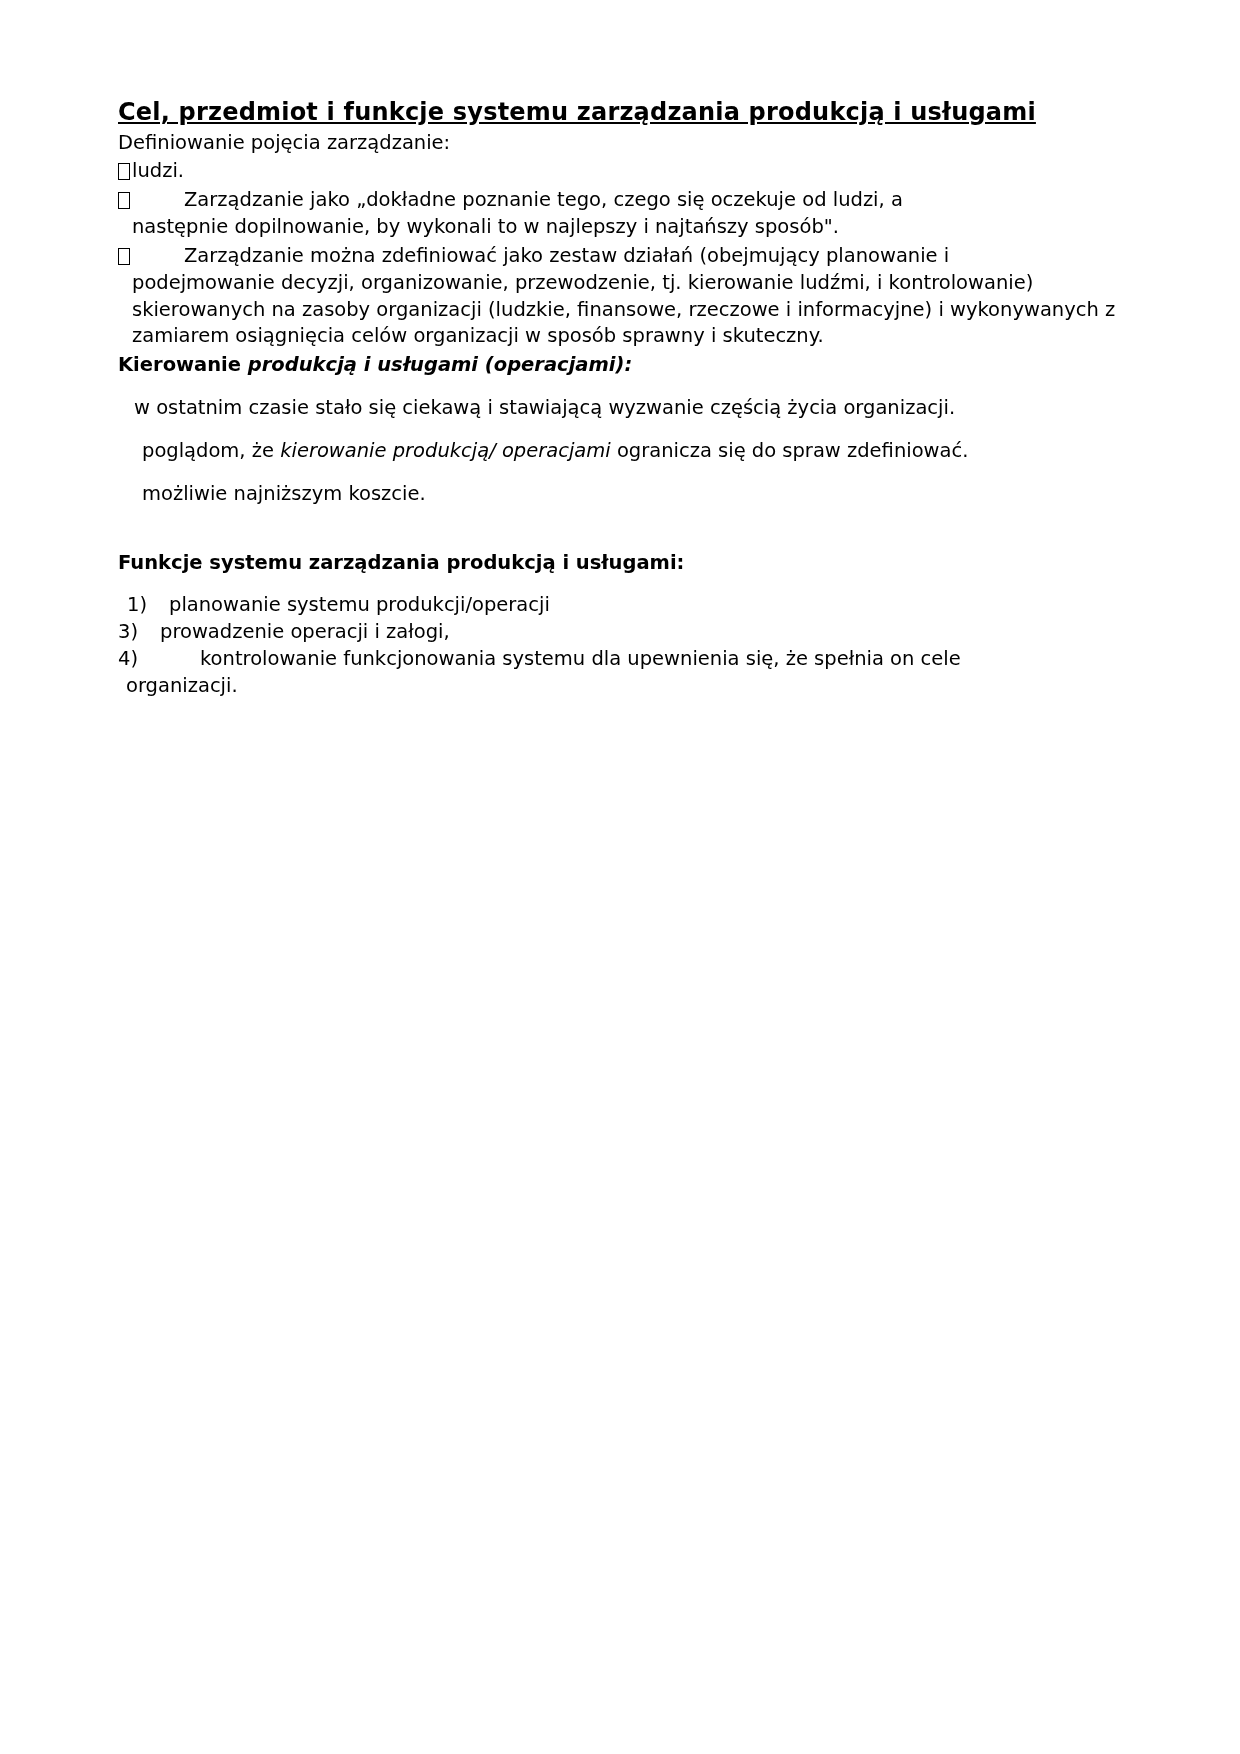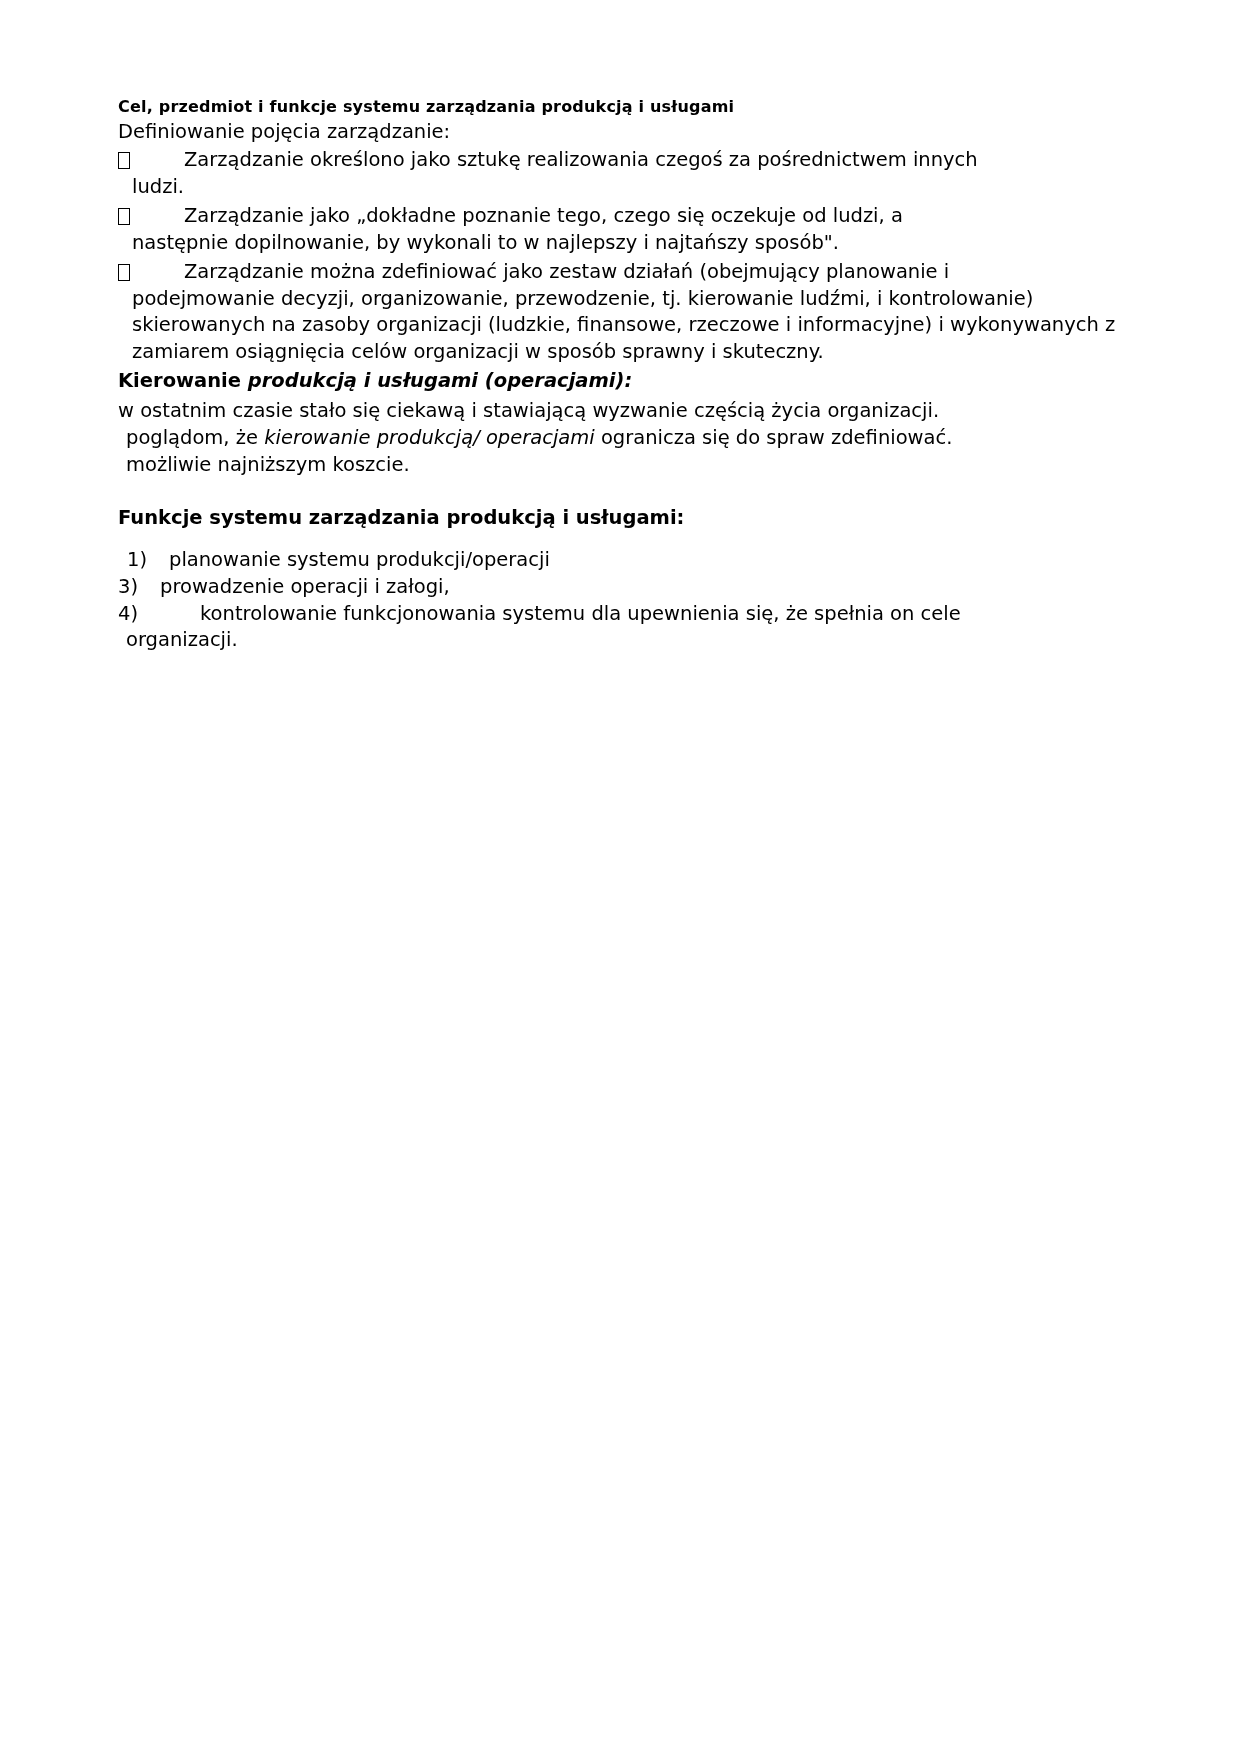--- a/index.html
+++ b/index.html
@@ -21,23 +21,24 @@
     box-sizing: border-box;
     padding: 96px 118px 0 118px;
   }
   .doc {
     width: 1004px;
     font-size: 19.5px;
     line-height: 1.38;
   }
   .title {
     font-weight: bold;
-    font-size: 16px;
+    font-size: 24px;
     letter-spacing: 0.2px;
     margin: 0 0 1px 0;
+    text-decoration: underline;
   }
   .plain {
     margin: 0 0 1px 0;
   }
   .bullet-item {
     display: flex;
     align-items: flex-start;
     margin: 0 0 2px 0;
   }
   .bullet-mark {
@@ -65,21 +66,21 @@
     margin-left: -52px;
   }
   .sub-head {
     margin: 2px 0 3px 0;
     font-weight: bold;
   }
   .sub-head .ital {
     font-style: italic;
   }
   .para {
-    margin: 0;
+    margin: 16px;
     padding-left: 0;
   }
   .para.indent1 {
     padding-left: 8px;
   }
   .para .ital {
     font-style: italic;
   }
   .gap {
     height: 26px;
@@ -116,21 +117,20 @@
 <div class="page">
   <div class="doc">
 
     <p class="title">Cel, przedmiot i funkcje systemu zarządzania produkcją i usługami</p>
 
     <p class="plain">Definiowanie pojęcia zarządzanie:</p>
 
     <div class="bullet-item">
       <span class="bullet-mark"><span class="bullet-box"></span></span>
       <span class="bullet-text">
-        <span>Zarządzanie określono jako sztukę realizowania czegoś za pośrednictwem innych</span>
         <span class="cont">ludzi.</span>
       </span>
     </div>
 
     <div class="bullet-item">
       <span class="bullet-mark"><span class="bullet-box"></span></span>
       <span class="bullet-text">
         <span>Zarządzanie jako „dokładne poznanie tego, czego się oczekuje od ludzi, a</span>
         <span class="cont">następnie dopilnowanie, by wykonali to w najlepszy i najtańszy sposób".</span>
       </span>

